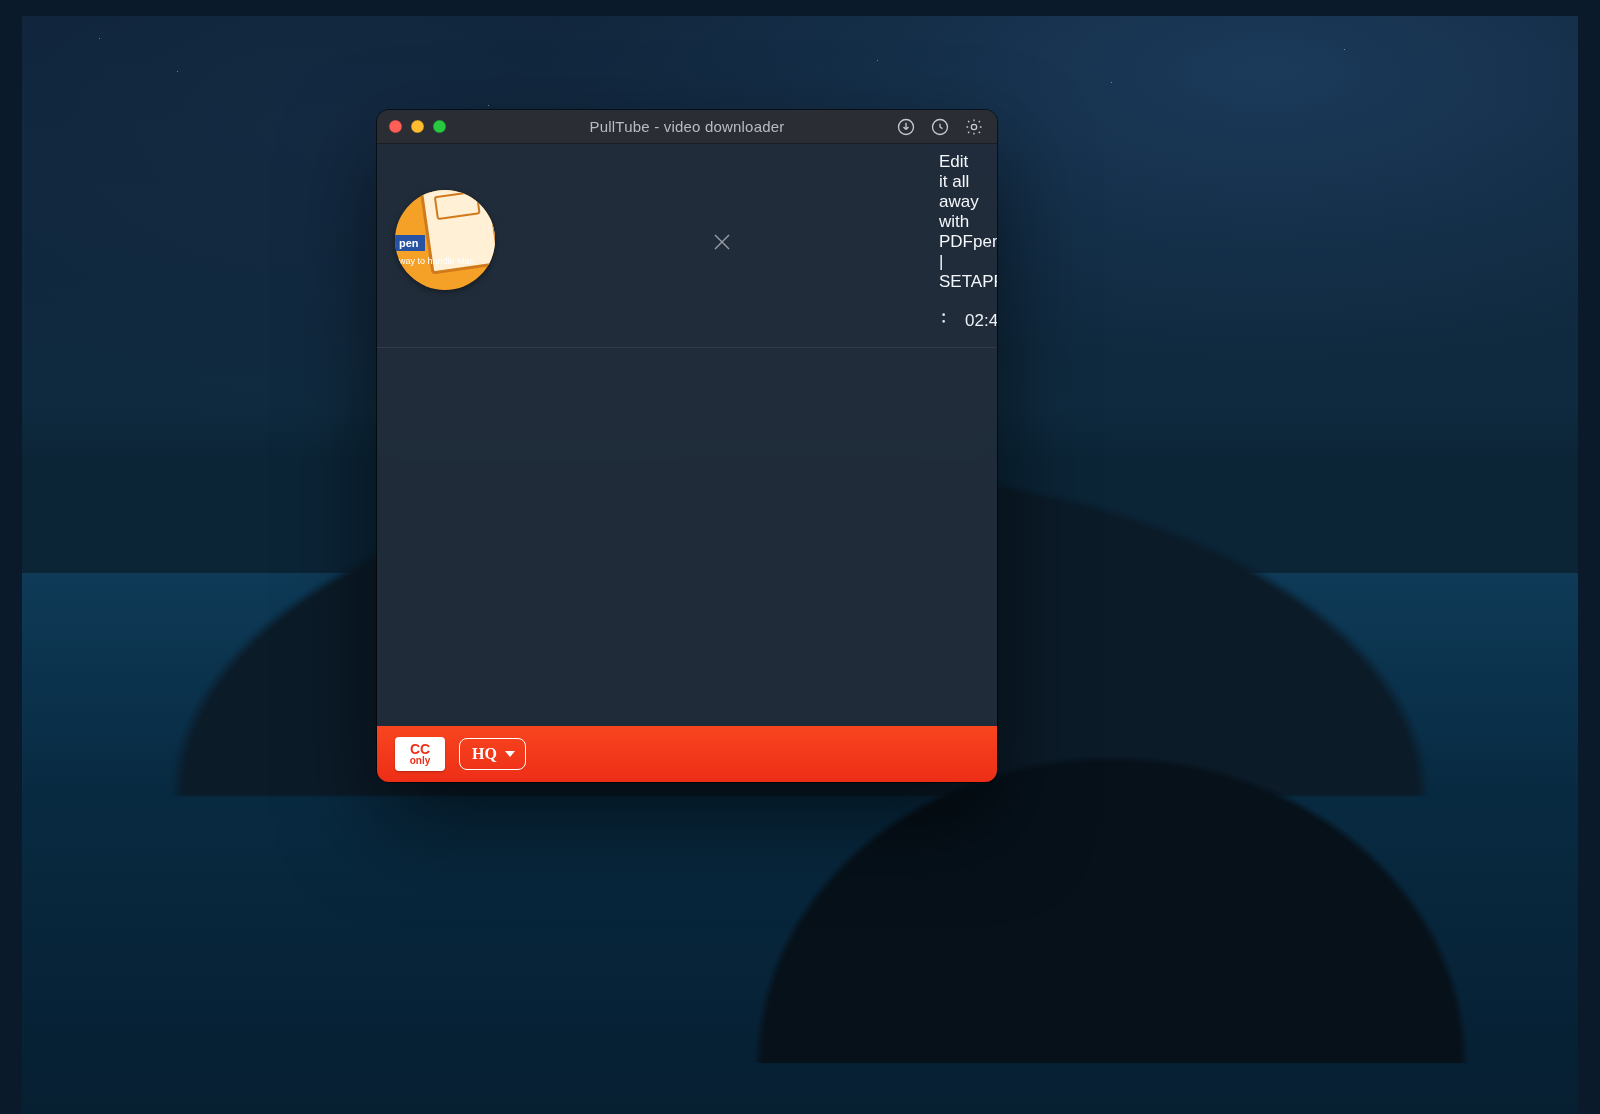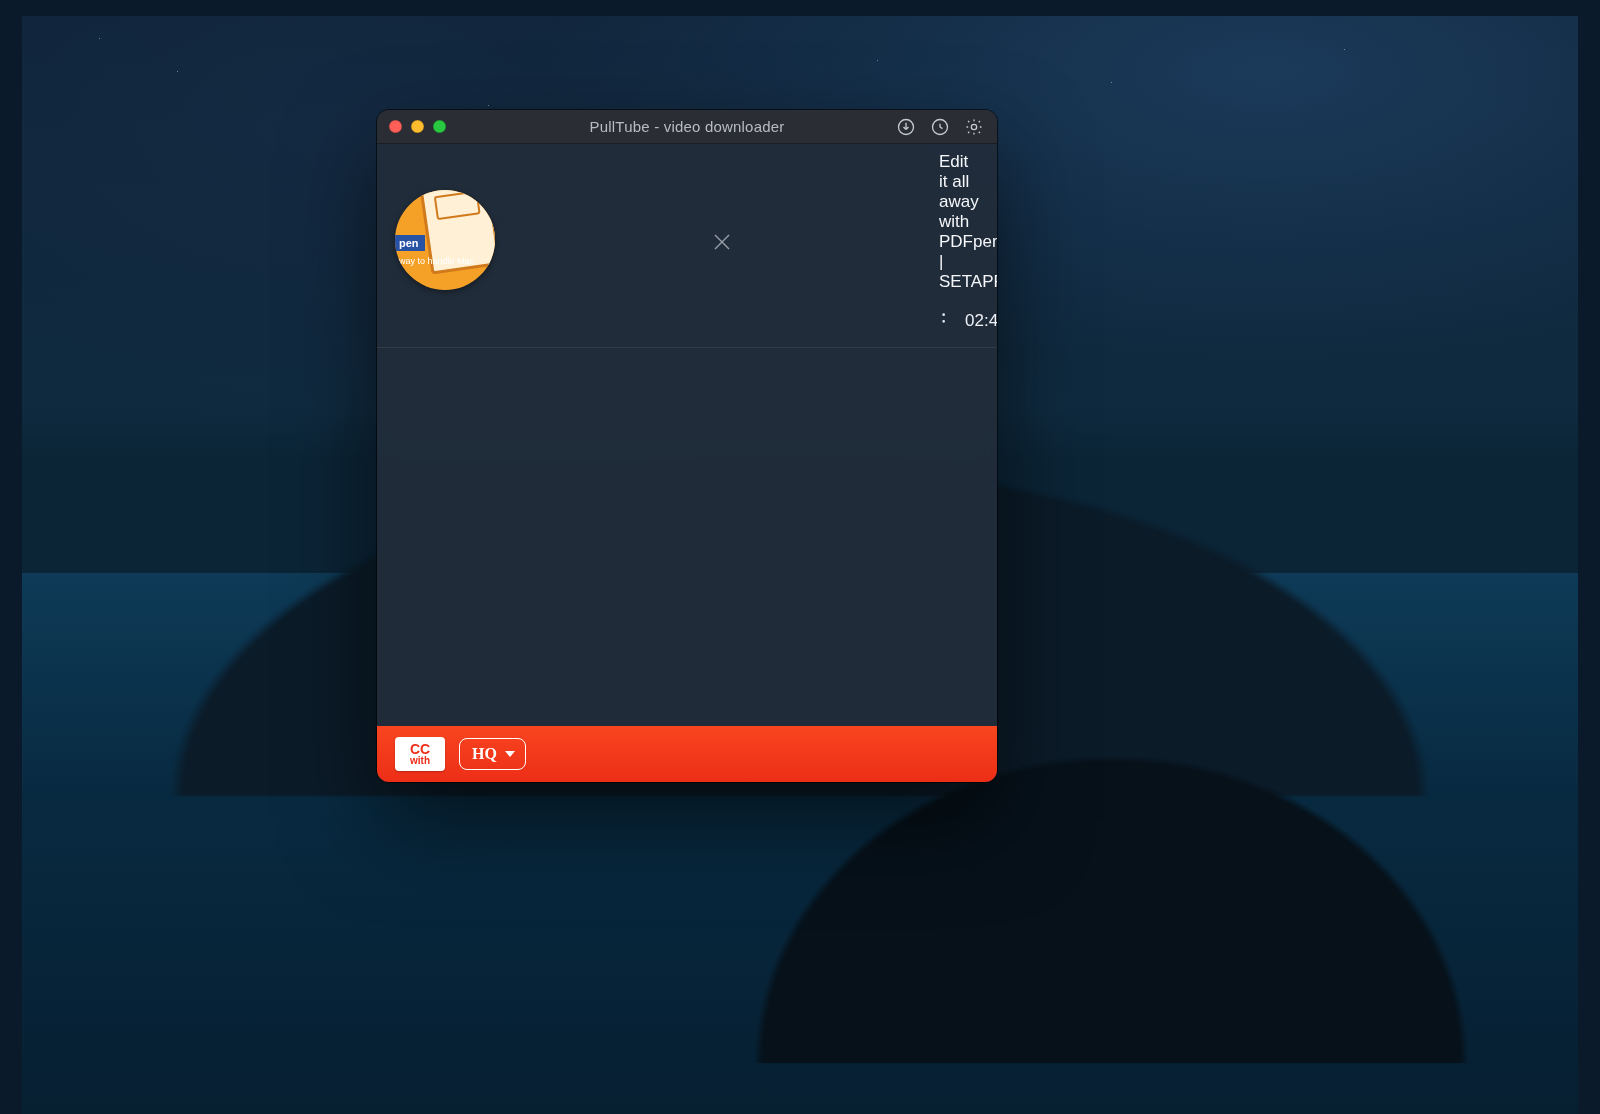--- a/index.html
+++ b/index.html
@@ -278,21 +278,21 @@
             <span>02:46</span>
           </div>
 
         </div>
       </div>
     </div>
 
     <div class="footer">
       <div class="cc-pill">
         <span class="l1">CC</span>
-        <span class="l2">with</span>
+        <span class="l2">only</span>
       </div>
       <div class="hq-pill">
         <span>HQ</span>
         <span class="tri"></span>
       </div>
     </div>
 
   </div>
 </div>
 

